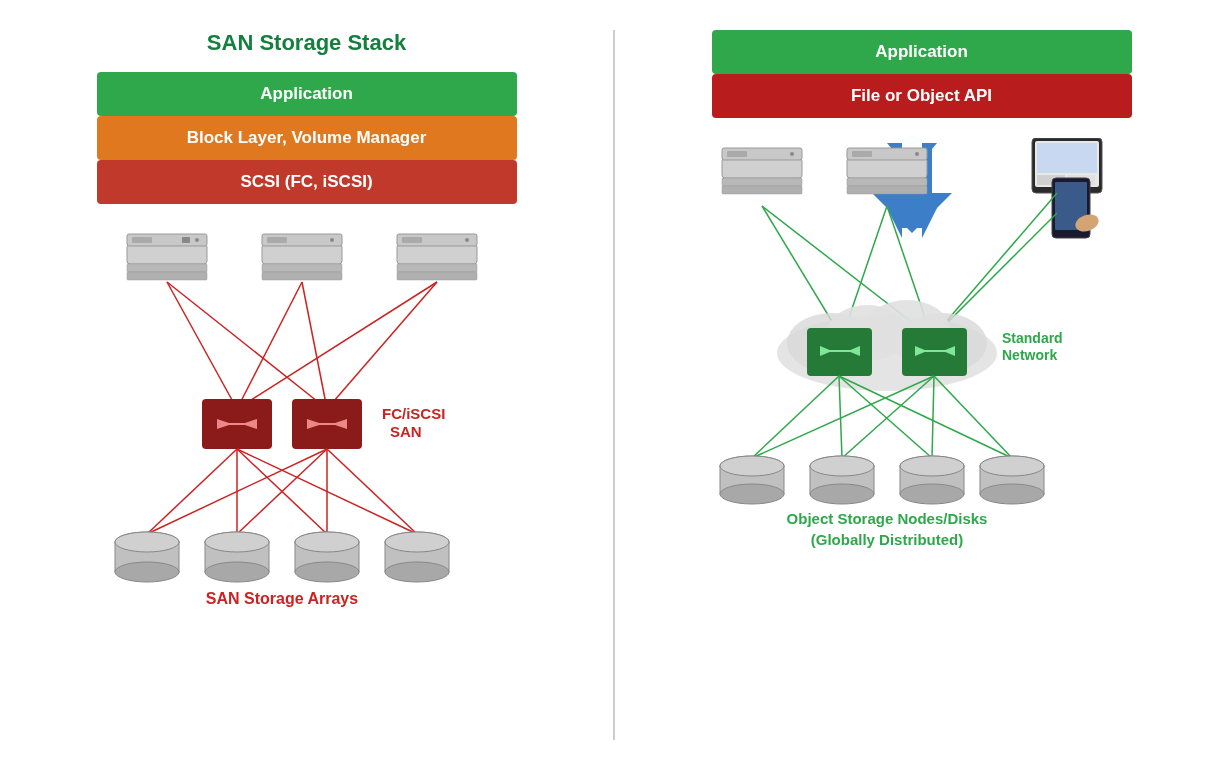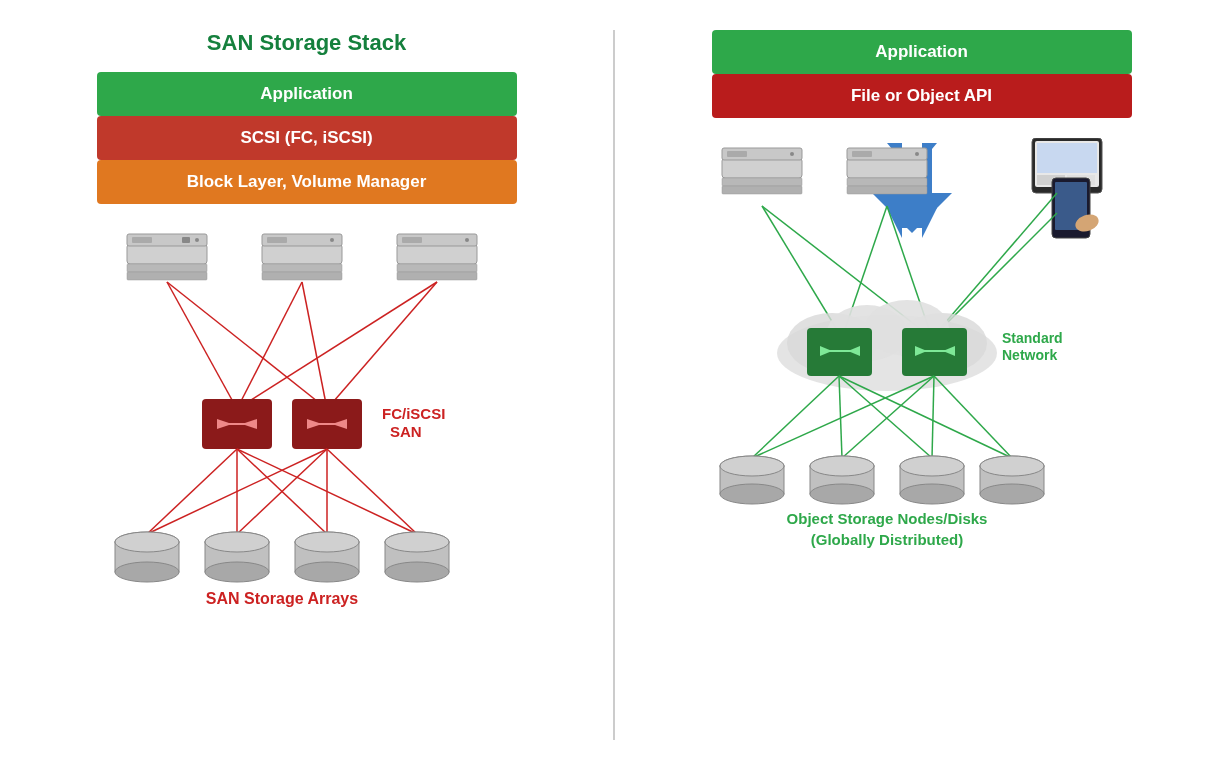--- a/index.html
+++ b/index.html
@@ -81,22 +81,22 @@
 </head>
 <body>
 
 <div class="main-container">
 
   <div class="panel">
     <div class="panel-title">SAN Storage Stack</div>
 
     <div class="stack-layers">
       <div class="layer layer-green">Application</div>
+      <div class="layer layer-orange">Block Layer, Volume Manager</div>
       <div class="layer layer-red">SCSI (FC, iSCSI)</div>
-      <div class="layer layer-orange">Block Layer, Volume Manager</div>
     </div>
 
     <div class="diagram-area">
       <svg viewBox="0 0 420 390" width="420" height="390">
 
         <g transform="translate(30, 10)">
           <rect x="0" y="10" width="80" height="20" rx="3" fill="#d0d0d0" stroke="#999" stroke-width="1"></rect>
           <rect x="0" y="0" width="80" height="12" rx="2" fill="#c8c8c8" stroke="#999" stroke-width="1"></rect>
           <rect x="0" y="30" width="80" height="8" rx="1" fill="#b8b8b8" stroke="#999" stroke-width="0.5"></rect>
           <rect x="0" y="38" width="80" height="8" rx="1" fill="#b0b0b0" stroke="#999" stroke-width="0.5"></rect>

